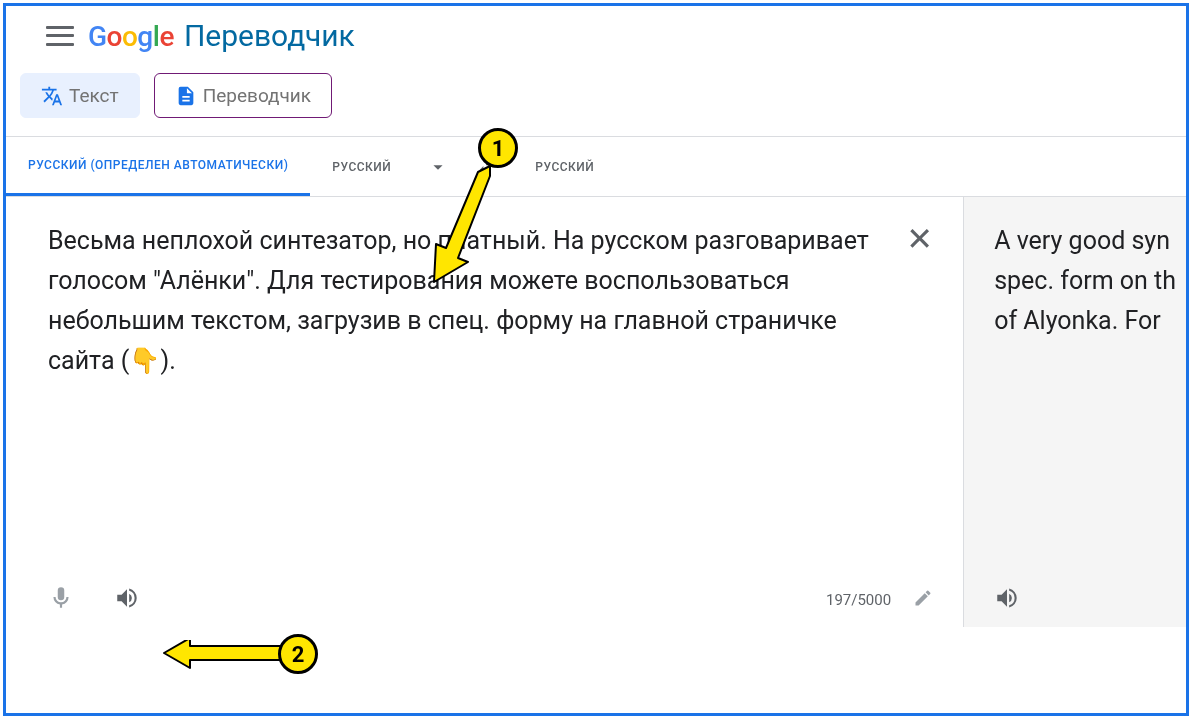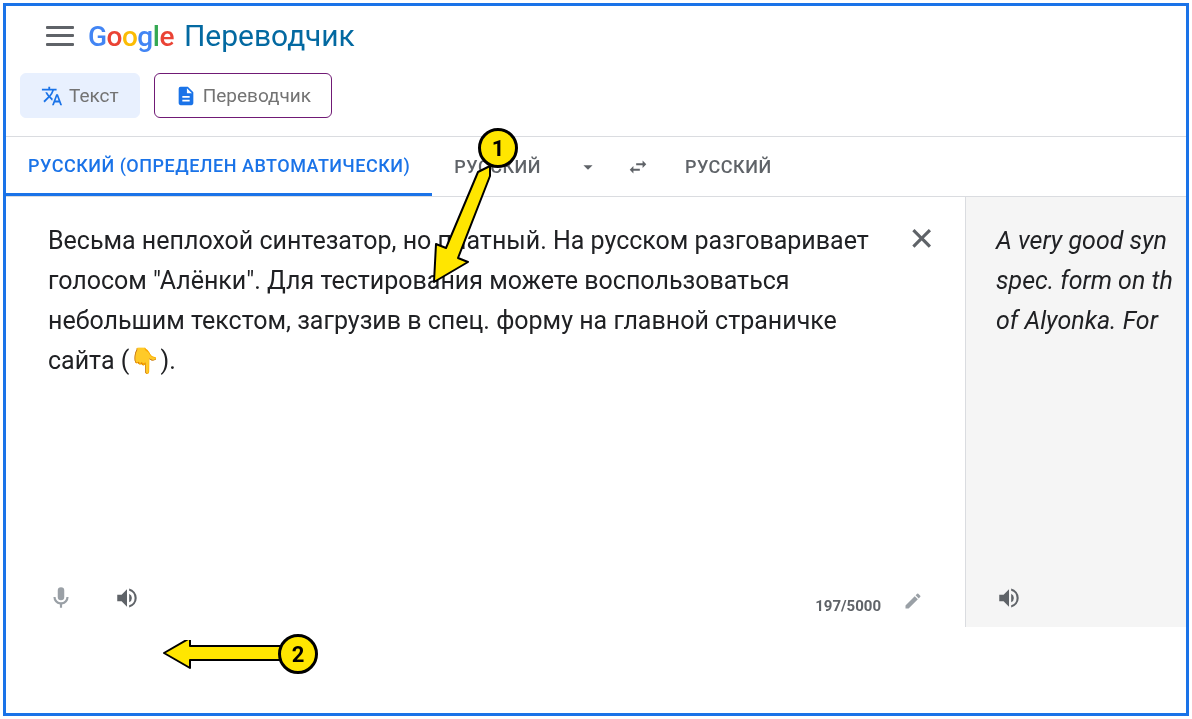--- a/index.html
+++ b/index.html
@@ -49,38 +49,38 @@
   cursor: pointer;
   background: #fff;
   color: #737373;
 }
 .mode-btn.active { background: #e8f0fe; border-color: #e8f0fe; }
 .mode-btn svg { width: 22px; height: 22px; }
 .lang-bar {
   display: flex;
   align-items: center;
   height: 60px;
-  font-size: 18px;
+  font-size: 12px;
   font-weight: 500;
   letter-spacing: 0.5px;
   color: #5f6368;
   border-bottom: 1px solid #dadce0;
 }
 .lang-tab { padding: 0 22px; height: 100%; display: flex; align-items: center; cursor: pointer; white-space: nowrap; }
 .lang-tab.active { color: #1a73e8; border-bottom: 3px solid #1a73e8; }
 .lang-chev, .swap { width: 50px; display: flex; justify-content: center; align-items: center; cursor: pointer; color: #5f6368; }
 .swap svg, .lang-chev svg { width: 22px; height: 22px; }
 .panels { display: flex; height: 430px; }
 .src-panel { width: 960px; padding: 24px 30px 10px 42px; border-right: 1px solid #dadce0; position: relative; }
 .tgt-panel { flex: 1; padding: 24px 10px 10px 30px; background: #f5f5f5; position: relative; }
 .src-text { font-size: 25px; line-height: 40px; color: #202124; padding-right: 60px; }
-.tgt-text { font-size: 25px; line-height: 40px; color: #202124; white-space: nowrap; font-style: italic; }
+.tgt-text { font-size: 25px; line-height: 40px; color: #202124; white-space: nowrap; }
 .translit { margin-top: 40px; font-size: 18px; line-height: 29px; color: #5f6368; max-width: 840px; }
 .close-x { position: absolute; top: 26px; right: 30px; font-size: 32px; color: #5f6368; cursor: pointer; line-height: 1; }
-.bottom-row { position: absolute; bottom: 12px; left: 42px; right: 42px; display: flex; align-items: flex-end; font-weight: bold; }
+.bottom-row { position: absolute; bottom: 12px; left: 42px; right: 30px; display: flex; align-items: center; }
 .tool-icon { color: #5f6368; cursor: pointer; margin-right: 40px; }
 .tool-icon svg { width: 26px; height: 26px; }
 .count { margin-left: auto; font-size: 15px; color: #5f6368; margin-right: 22px; }
 .pencil { color: #9aa0a6; cursor: pointer; }
 .pencil svg { width: 20px; height: 20px; }
 .tgt-bottom { position: absolute; bottom: 12px; left: 30px; }
 .marker {
   position: absolute;
   width: 40px; height: 40px;
   background: #ffe600;

